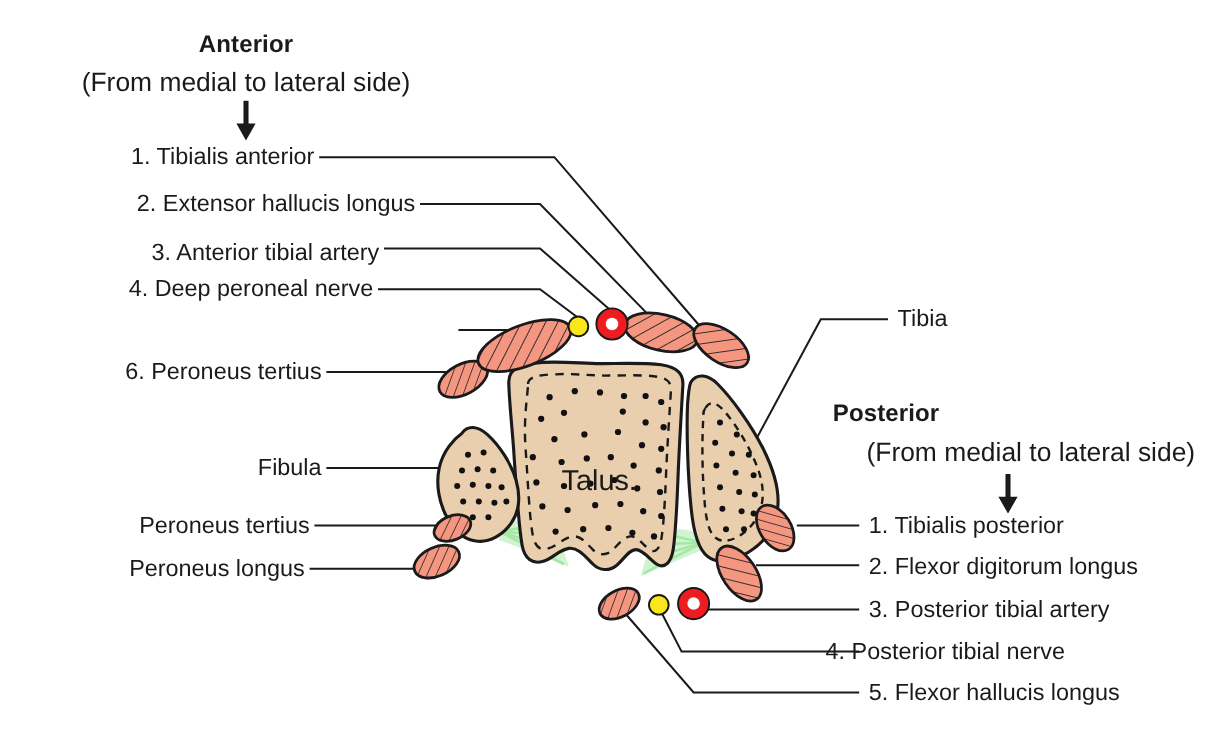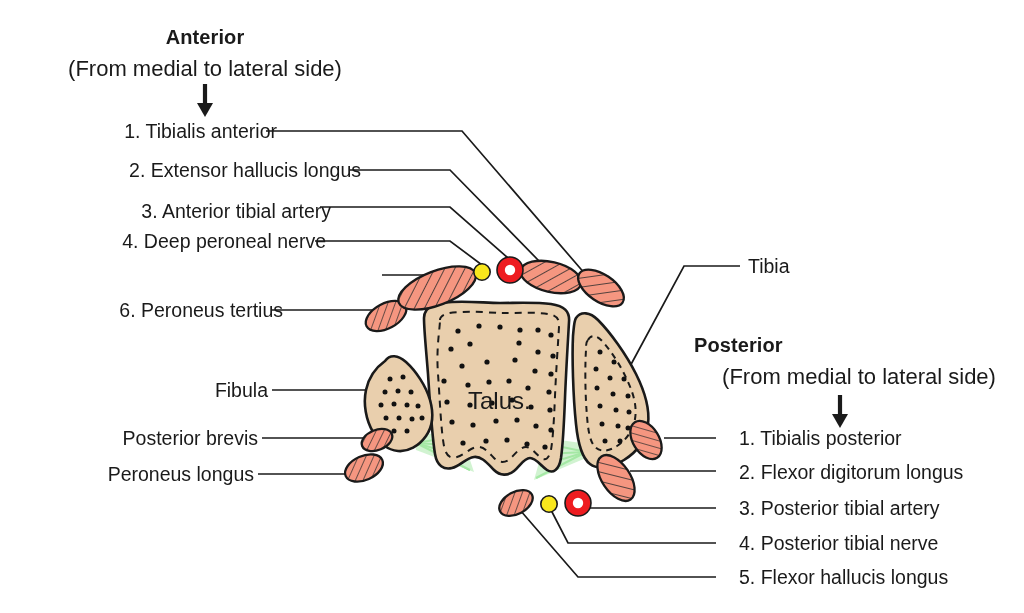--- a/index.html
+++ b/index.html
@@ -18,21 +18,20 @@
     font-weight:bold;
     font-size:20px;
     letter-spacing:.1px;
   }
   .hdr-sub{
     font-size:22px;
   }
   .listitem{
     font-size:19.5px;
     white-space:nowrap;
-    padding-left:15px;
   }
   .plainlabel{
     font-size:19.5px;
     white-space:nowrap;
   }
   .talus-label{
     font-size:24px;
     margin-top:36px;
   }
 
@@ -293,29 +292,29 @@
   <div class="tx hdr-title" style="left:0;top:26px;width:410px;text-align:center;">Anterior</div>
   <div class="tx hdr-sub" style="left:0;top:56px;width:410px;text-align:center;">(From medial to lateral side)</div>
 
   <div class="tx listitem r" style="left:0;top:120px;width:262px;">1. Tibialis anterior</div>
   <div class="tx listitem r" style="left:0;top:159px;width:346px;">2. Extensor hallucis longus</div>
   <div class="tx listitem r" style="left:0;top:200px;width:316px;">3. Anterior tibial artery</div>
   <div class="tx listitem r" style="left:0;top:230px;width:311px;">4. Deep peroneal nerve</div>
   <div class="tx listitem r" style="left:0;top:299px;width:268px;">6. Peroneus tertius</div>
 
   <div class="tx plainlabel r" style="left:0;top:379px;width:268px;">Fibula</div>
-  <div class="tx plainlabel r" style="left:0;top:427px;width:258px;">Posterior brevis</div>
+  <div class="tx plainlabel r" style="left:0;top:427px;width:258px;">Peroneus tertius</div>
   <div class="tx plainlabel r" style="left:0;top:463px;width:254px;">Peroneus longus</div>
 
   <div class="tx talus-label" style="left:468px;top:351px;">Talus.</div>
 
   <div class="tx plainlabel" style="left:748px;top:255px;">Tibia</div>
 
   <div class="tx hdr-title" style="left:694px;top:334px;width:330px;text-align:left;">Posterior</div>
   <div class="tx hdr-sub" style="left:694px;top:364px;width:330px;text-align:center;">(From medial to lateral side)</div>
 
   <div class="tx listitem" style="left:724px;top:427px;">1. Tibialis posterior</div>
   <div class="tx listitem" style="left:724px;top:461px;">2. Flexor digitorum longus</div>
   <div class="tx listitem" style="left:724px;top:497px;">3. Posterior tibial artery</div>
-  <div class="tx listitem" style="left:724px;top:532px;text-align:right;">4. Posterior tibial nerve</div>
+  <div class="tx listitem" style="left:688px;top:532px;text-align:right;">4. Posterior tibial nerve</div>
   <div class="tx listitem" style="left:724px;top:566px;">5. Flexor hallucis longus</div>
 
 </div>
 
 </body></html>

